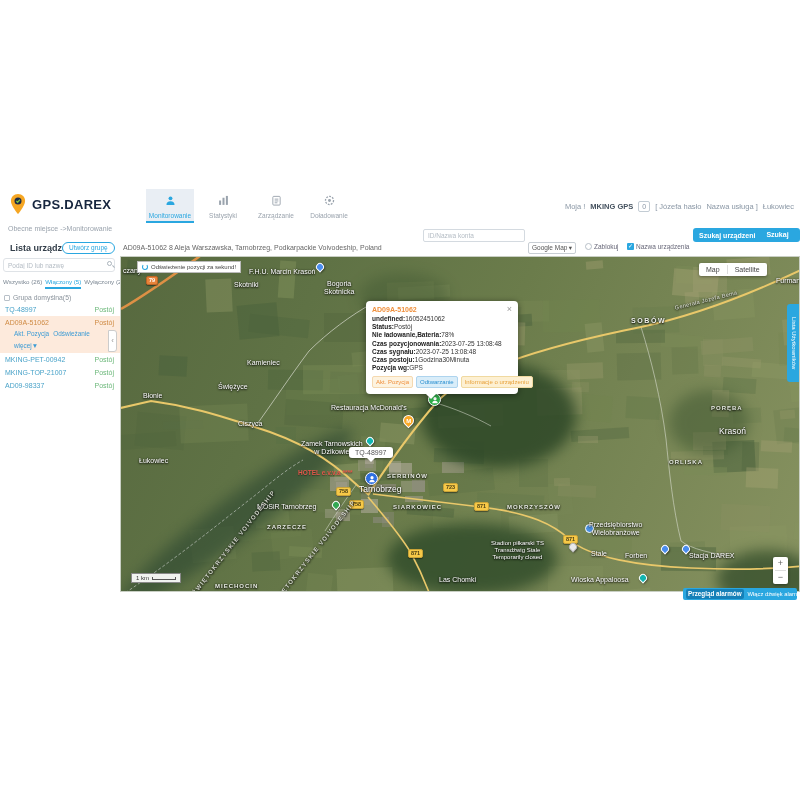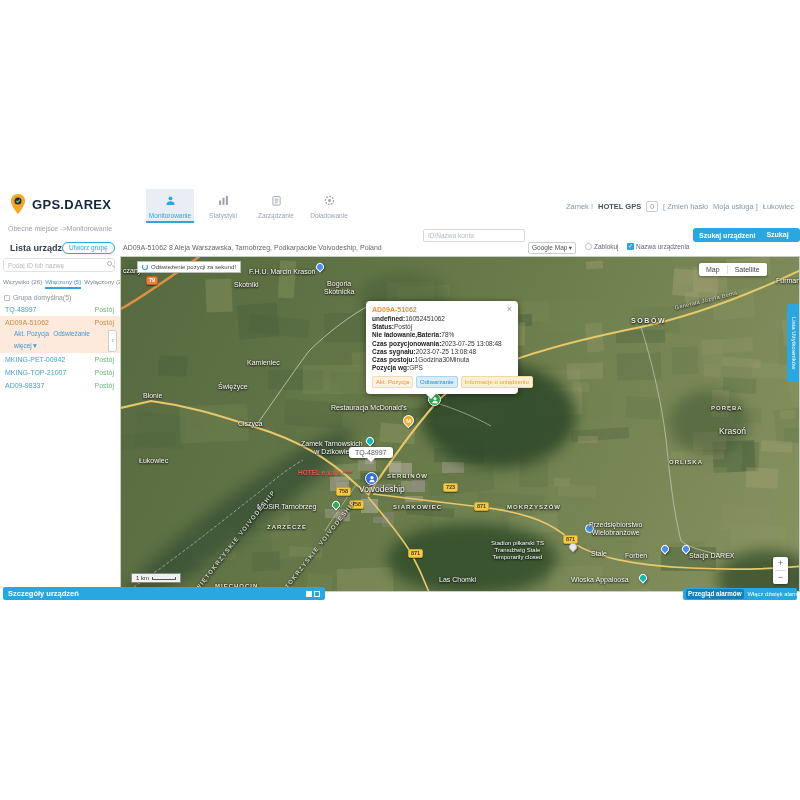--- a/index.html
+++ b/index.html
@@ -185,25 +185,25 @@
       </div>
       <div class="tab">
         <svg class="ticon" viewBox="0 0 12 12">
           <circle cx="6" cy="6" r="4.4" fill="none" stroke-width="1.4" stroke-dasharray="2 1.3"></circle>
             <circle cx="6" cy="6" r="1.6" stroke="none"></circle>
           </svg>
         <span class="tlabel">Doładowanie</span>
       </div>
     </nav>
     <div class="userbox">
-      <span>Zamek !</span>
-      <span class="u-name">HOTEL GPS</span>
+      <span>Moja !</span>
+      <span class="u-name">MKING GPS</span>
       <span class="u-badge">0</span>
-      <span>[ Zmień hasło</span>
-      <span>Moja usługa ]</span>
+      <span>[ Józefa hasło</span>
+      <span>Nazwa usługa ]</span>
       <span>Łukowiec</span>
     </div>
   </div>
 
   <span class="breadcrumb">Obecne miejsce -&gt;Monitorowanie</span>
   <input class="acc-input" placeholder="ID/Nazwa konta" style="">
   <button class="btn-blue b1">Szukaj urządzenia</button>
   <button class="btn-blue b2">Szukaj konta</button>
 
   <span class="list-title">Lista urządzeń</span>
@@ -542,21 +542,21 @@
           <div>Zamek Tarnowskich</div>
           <div>w Dzikowie</div>
         </div>
         <div class="ml red" style="left: 177px; top: 212px;">
           <div>HOTEL e.v.v.a ****</div>
         </div>
         <div class="ml area-sm" style="left: 266px; top: 216px;">
           <div>SERBINÓW</div>
         </div>
         <div class="ml city" style="left: 238px; top: 227px;">
-          <div>Voivodeship</div>
+          <div>Tarnobrzeg</div>
         </div>
         <div class="ml " style="left: 136px; top: 246px;">
           <div>MOSiR Tarnobrzeg</div>
         </div>
         <div class="ml area-sm" style="left: 272px; top: 247px;">
           <div>SIARKOWIEC</div>
         </div>
         <div class="ml area-sm" style="left: 386px; top: 247px;">
           <div>MOKRZYSZÓW</div>
         </div>
@@ -637,26 +637,20 @@
       <div class="zbtn">+</div>
       <div class="zsep"></div>
       <div class="zbtn">−</div>
     </div>
     <div class="scale">
       <span>1 km</span>
       <span class="scale-line"></span>
     </div>
   </div>
 
-  <div class="details-bar">
-    <span>Szczegóły urządzeń</span>
-    <span class="sp"></span>
-    <span class="bic b-f"></span>
-    <span class="bic"></span>
-  </div>
   <div class="alarm-bar">
     <span class="ab-title">Przegląd alarmów</span>
     <span class="ab-cb"></span>
     <span class="ab-txt">Włącz dźwięk alarmu 2s</span>
 
   </div>
   <div class="collapse">‹</div>
 </div>
 
 </body></html>

